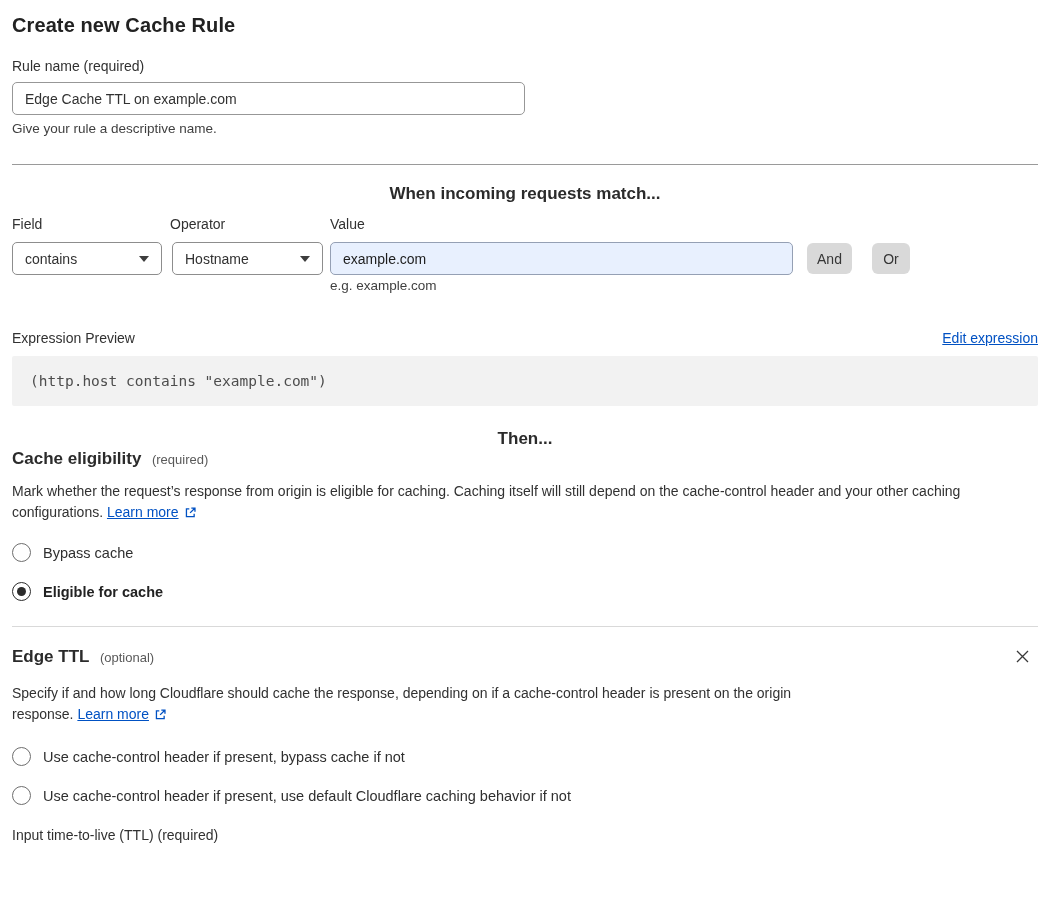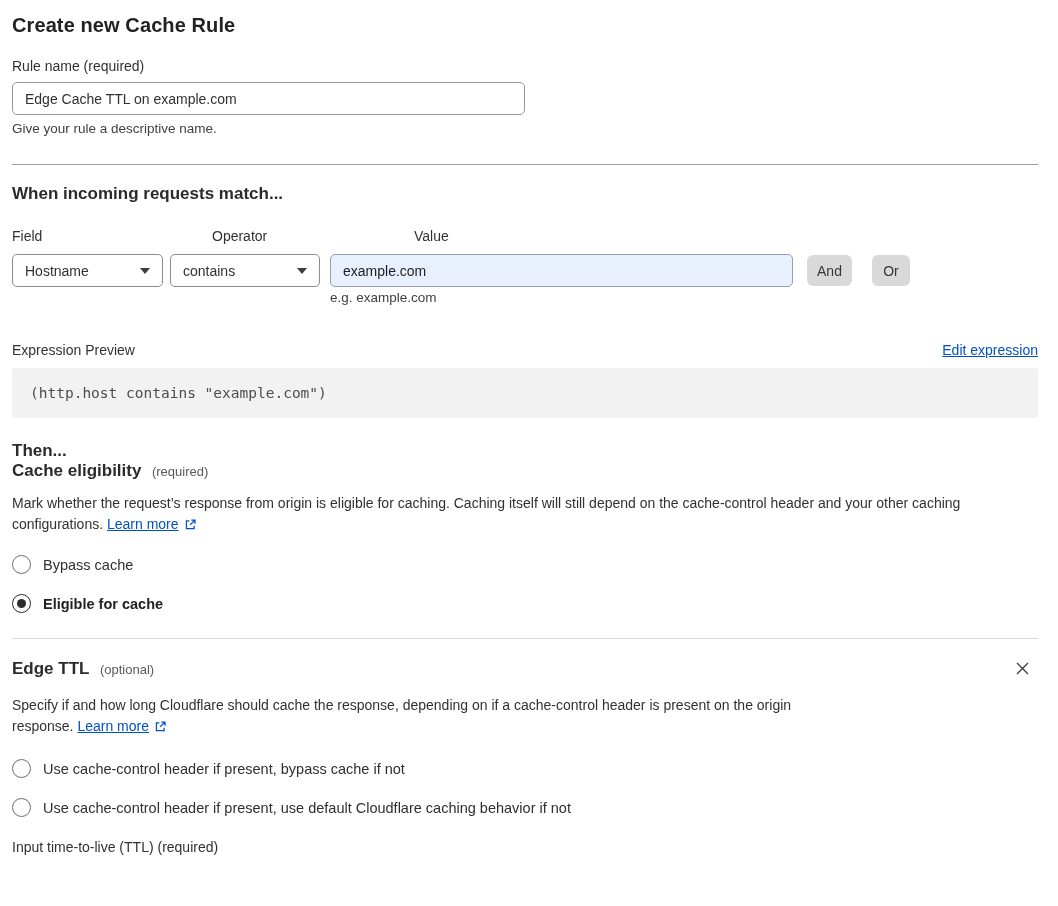--- a/index.html
+++ b/index.html
@@ -20,25 +20,25 @@
   .text-input {
     display: block; width: 513px; height: 33px;
     border: 1px solid #979797; border-radius: 5px;
     padding: 0 12px; font-size: 14px; color: #313131;
     font-family: inherit; background: #fff; outline: none;
   }
 
   .divider { border: none; border-top: 1px solid #9a9a9a; margin: 0; }
   .divider.light { border-top-color: #d9d9d9; }
 
-  .section-heading { font-size: 17px; font-weight: 700; color: #2b2b2b; }
+  .section-heading { font-size: 17px; font-weight: 700; color: #2b2b2b; text-align: center; }
   .qualifier { font-size: 13px; font-weight: 400; color: #595959; margin-left: 6px; }
 
   
-  .match-labels { display: flex; margin-top: 24px; gap: 42px; }
+  .match-labels { display: flex; margin-top: 12px; }
   .match-controls { display: flex; margin-top: 10px; align-items: center; }
   .col-field { width: 158px; }
   .col-operator { width: 160px; }
   .col-value { flex: 1; }
 
   .select-box {
     position: relative; height: 33px; border: 1px solid #8d8d8d; border-radius: 5px;
     background: #fff; display: flex; align-items: center; justify-content: space-between;
     padding: 0 12px; font-size: 14px; color: #313131; cursor: pointer;
   }
@@ -109,30 +109,30 @@
 
   <div class="section-heading" style="margin-top:19px">When incoming requests match...</div>
 
   <div class="match-labels">
     <div class="col-field field-label">Field</div>
     <div class="col-operator field-label">Operator</div>
     <div class="col-value field-label">Value</div>
   </div>
 
   <div class="match-controls">
-    <div class="select-box w-field">
-      <span>Hostname</span>
+    <div class="select-box w-operator">
+      <span>contains</span>
       <span class="chevron">
         <svg width="10" height="6" viewBox="0 0 10 6">
             <path d="M0 0 L5 6 L10 0 Z" fill="#3d3d3d"></path>
           </svg>
       </span>
     </div>
-    <div class="select-box w-operator">
-      <span>contains</span>
+    <div class="select-box w-field">
+      <span>Hostname</span>
       <span class="chevron">
         <svg width="10" height="6" viewBox="0 0 10 6">
             <path d="M0 0 L5 6 L10 0 Z" fill="#3d3d3d"></path>
           </svg>
       </span>
     </div>
     <input class="value-input" type="text" value="example.com" style="">
     <button class="gray-btn and-btn">And</button>
     <button class="gray-btn or-btn">Or</button>
   </div>

